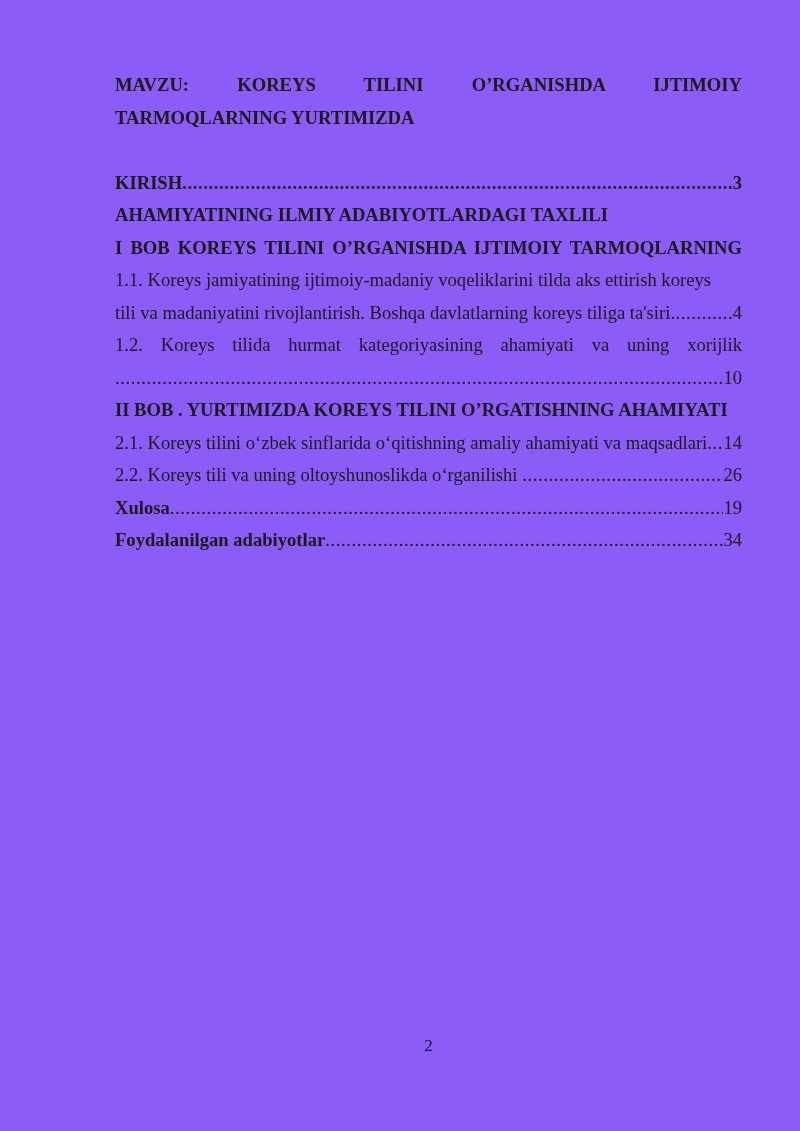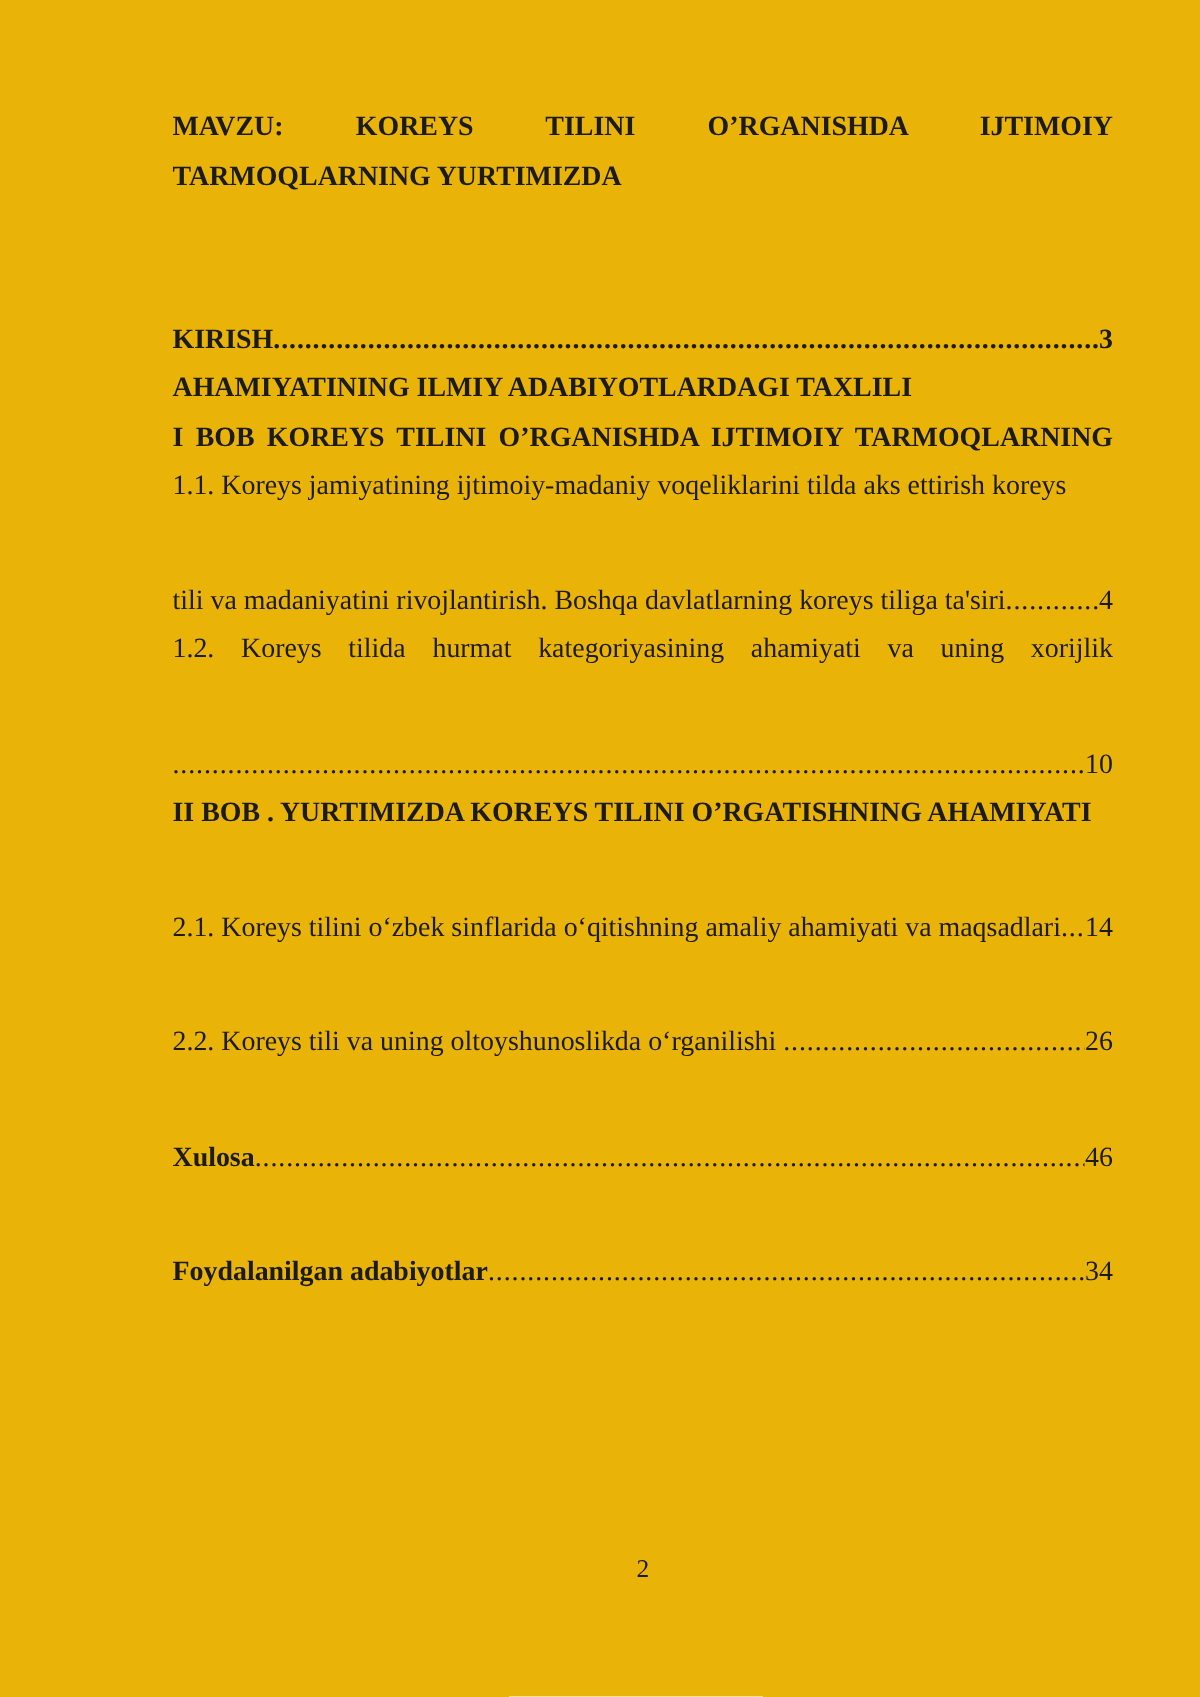--- a/index.html
+++ b/index.html
@@ -4,21 +4,21 @@
 <style>
   html, body {
     margin: 0;
     padding: 0;
     background: #ffffff;
   }
   .page {
     position: relative;
     width: 800px;
     height: 1131px;
-    background: #eab308;
+    background: #8b5cf6;
     overflow: hidden;
     font-family: "Liberation Serif", "DejaVu Serif", serif;
     color: #1b1b1b;
   }
   .content {
     position: absolute;
     left: 115px;
     top: 69px;
     width: 627px;
   }
@@ -33,21 +33,20 @@
     white-space: normal;
     text-align: justify;
     text-align-last: justify;
   }
   .spacer { height: 32.5px; }
   
   .leader {
     display: flex;
     align-items: baseline;
     overflow: hidden;
-    margin-top: 44px;
   }
   .leader .lbl { white-space: pre; flex: 0 0 auto; }
   .leader .dots {
     flex: 1 1 auto;
     min-width: 0;
     overflow: hidden;
     white-space: nowrap;
     letter-spacing: 0.6px;
   }
   .leader .pg { flex: 0 0 auto; }
@@ -106,21 +105,21 @@
 
     <div class="line leader">
       <span class="lbl">2.2. Koreys tili va uning oltoyshunoslikda oʻrganilishi </span>
       <span class="dots">............................................................................................................................................................................................................................</span>
       <span class="pg">26</span>
     </div>
 
     <div class="line leader">
       <span class="lbl b">Xulosa</span>
       <span class="dots reg">............................................................................................................................................................................................................................</span>
-      <span class="pg reg">46</span>
+      <span class="pg reg">19</span>
     </div>
 
     <div class="line leader">
       <span class="lbl b">Foydalanilgan adabiyotlar</span>
       <span class="dots reg">............................................................................................................................................................................................................................</span>
       <span class="pg reg">34</span>
     </div>
 
   </div>
 

